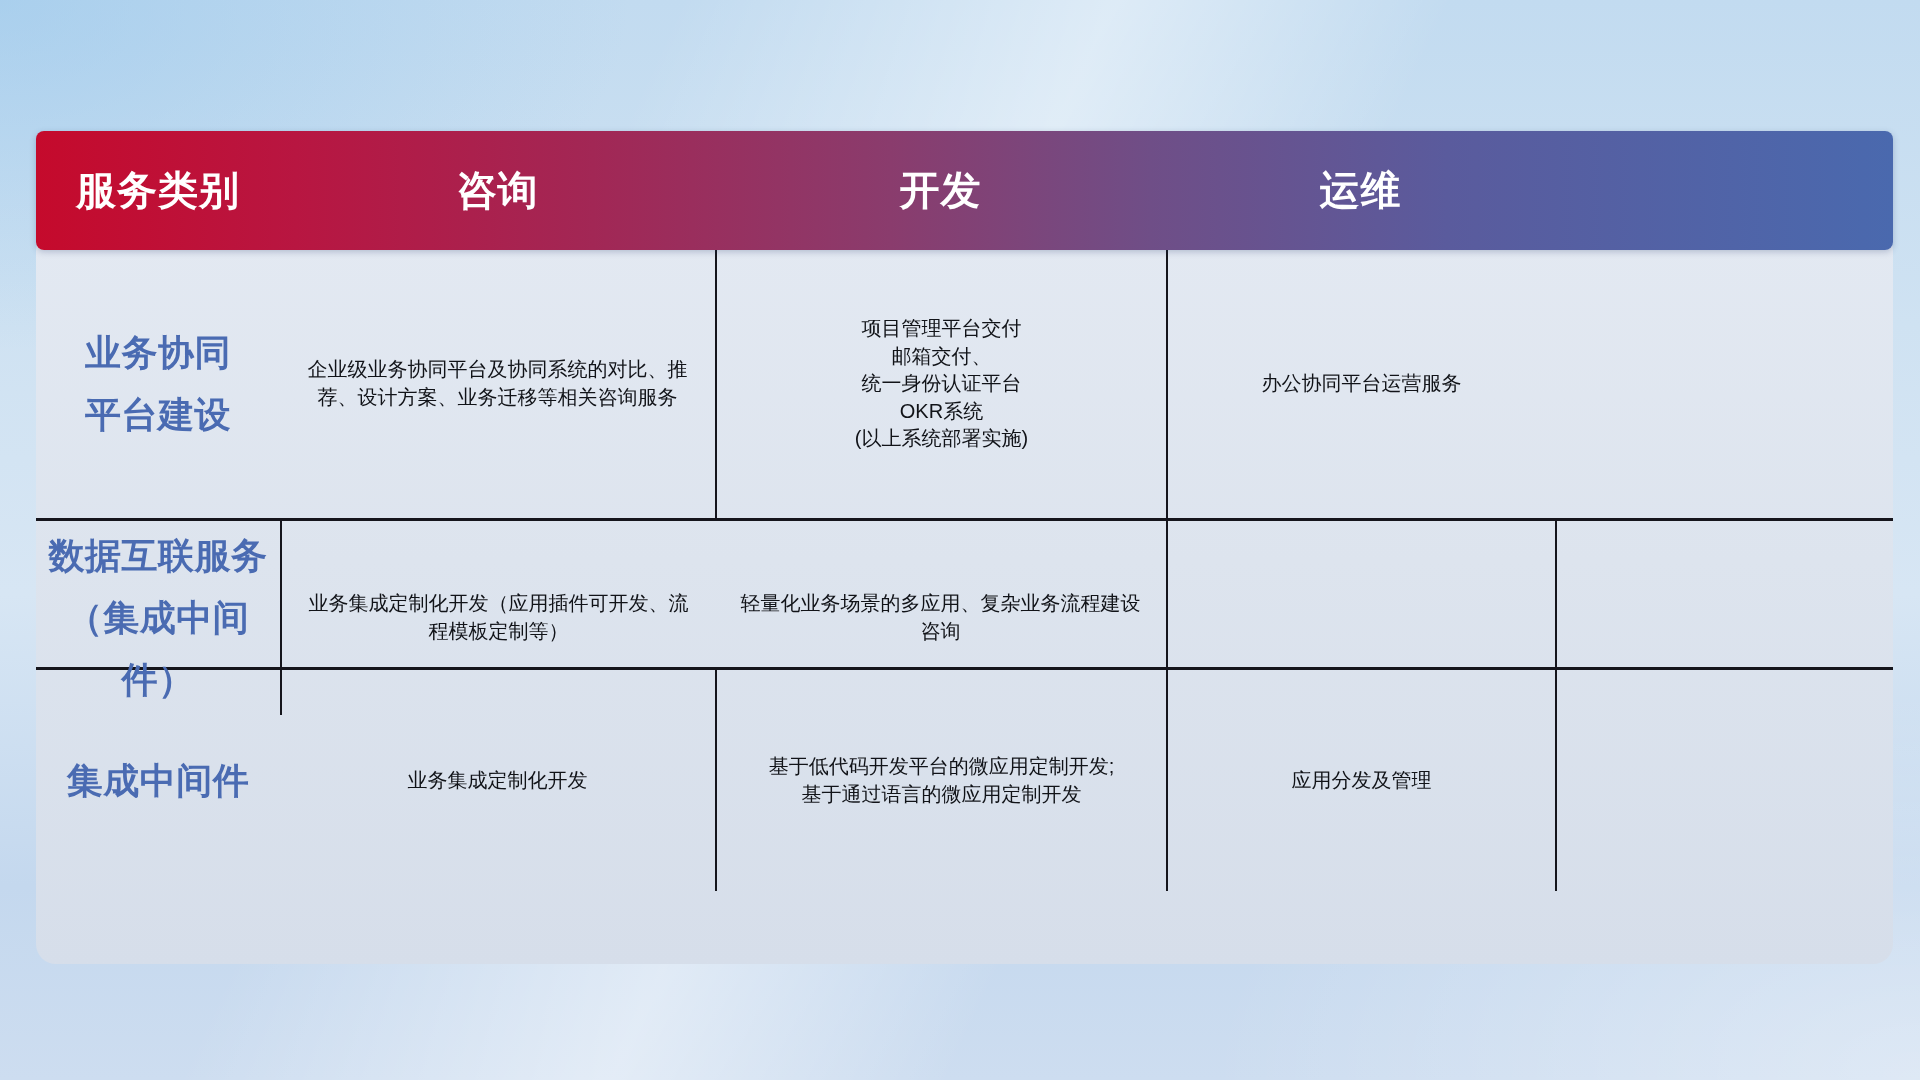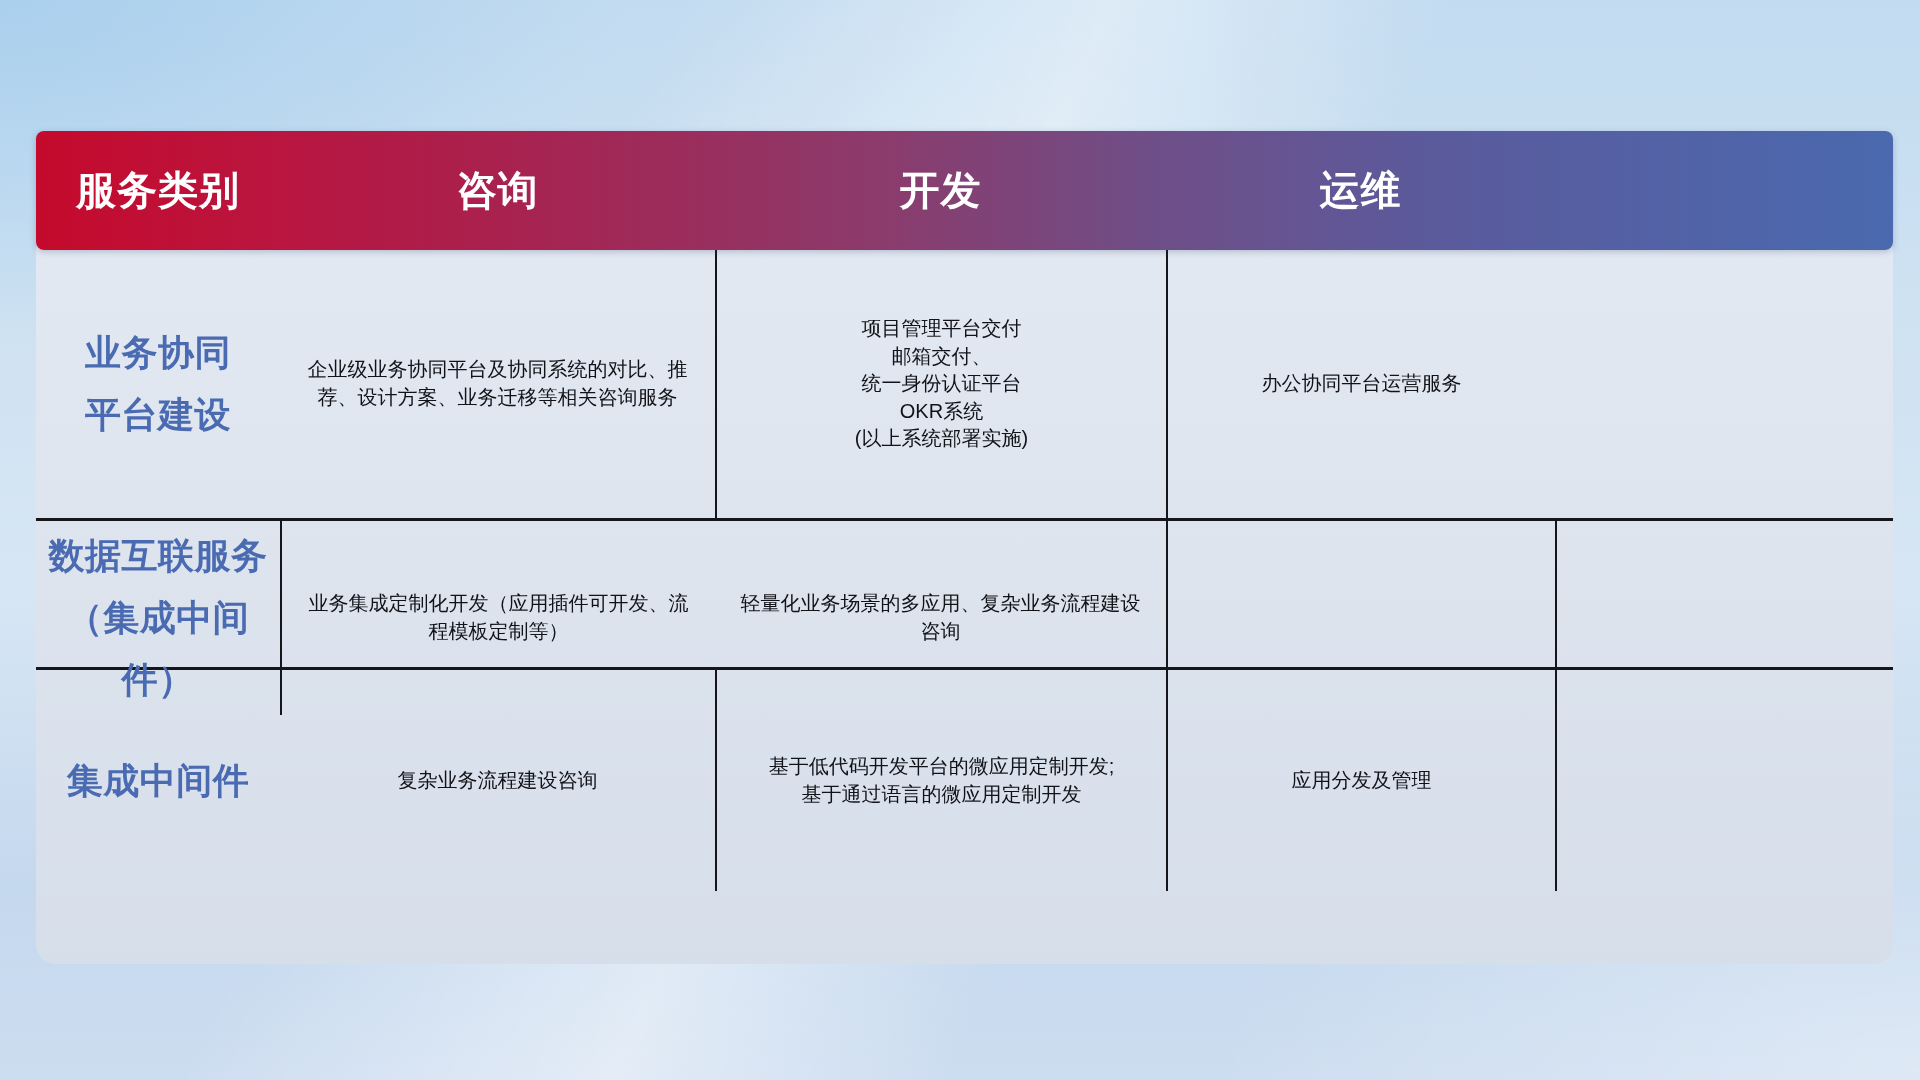--- a/index.html
+++ b/index.html
@@ -124,21 +124,21 @@
       <div class="cell category">数据互联服务
 （集成中间件）</div>
       <div class="cell vline">业务集成定制化开发（应用插件可开发、流程模板定制等）</div>
       <div class="cell">轻量化业务场景的多应用、复杂业务流程建设咨询</div>
       <div class="cell vline"></div>
       <div class="cell vline"></div>
     </div>
 
     <div class="body-row row-3 grid-cols">
       <div class="cell category">集成中间件</div>
-      <div class="cell">复杂业务流程建设咨询</div>
+      <div class="cell">业务集成定制化开发</div>
       <div class="cell vline">基于低代码开发平台的微应用定制开发;
 基于通过语言的微应用定制开发</div>
       <div class="cell vline">应用分发及管理</div>
       <div class="cell vline"></div>
     </div>
 
   </div>
 </div>
 
 </body></html>

